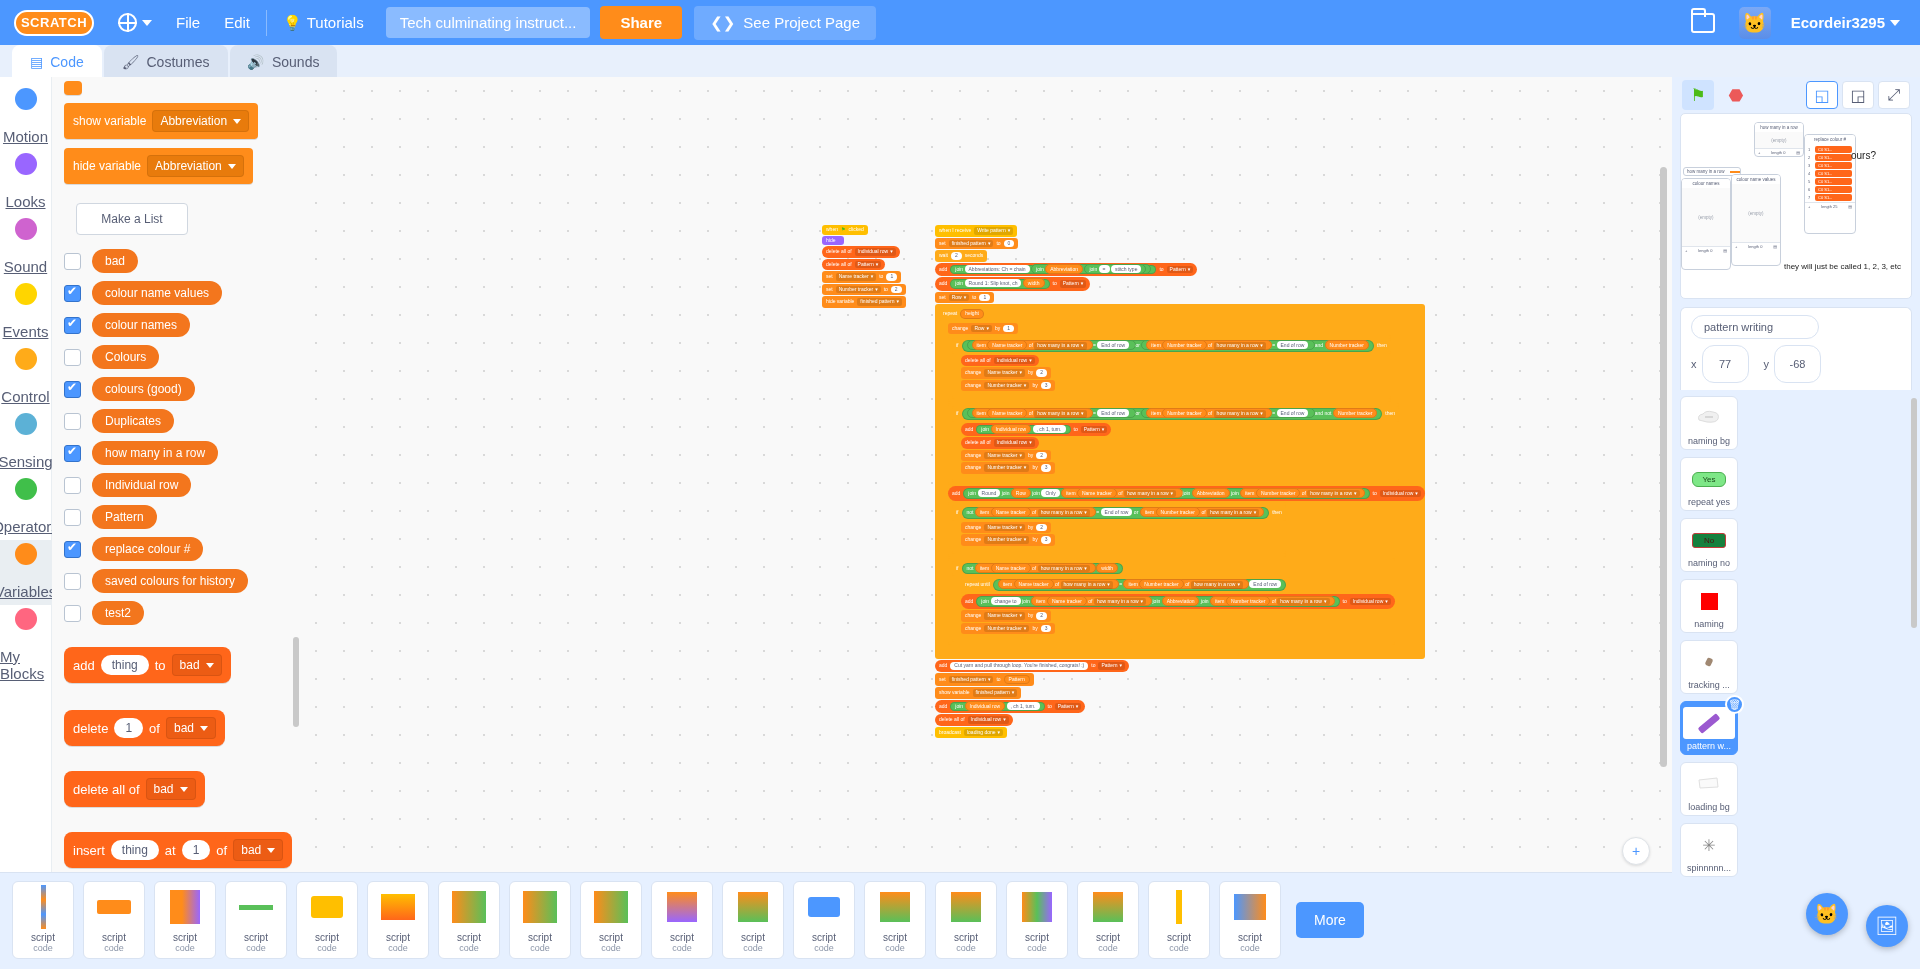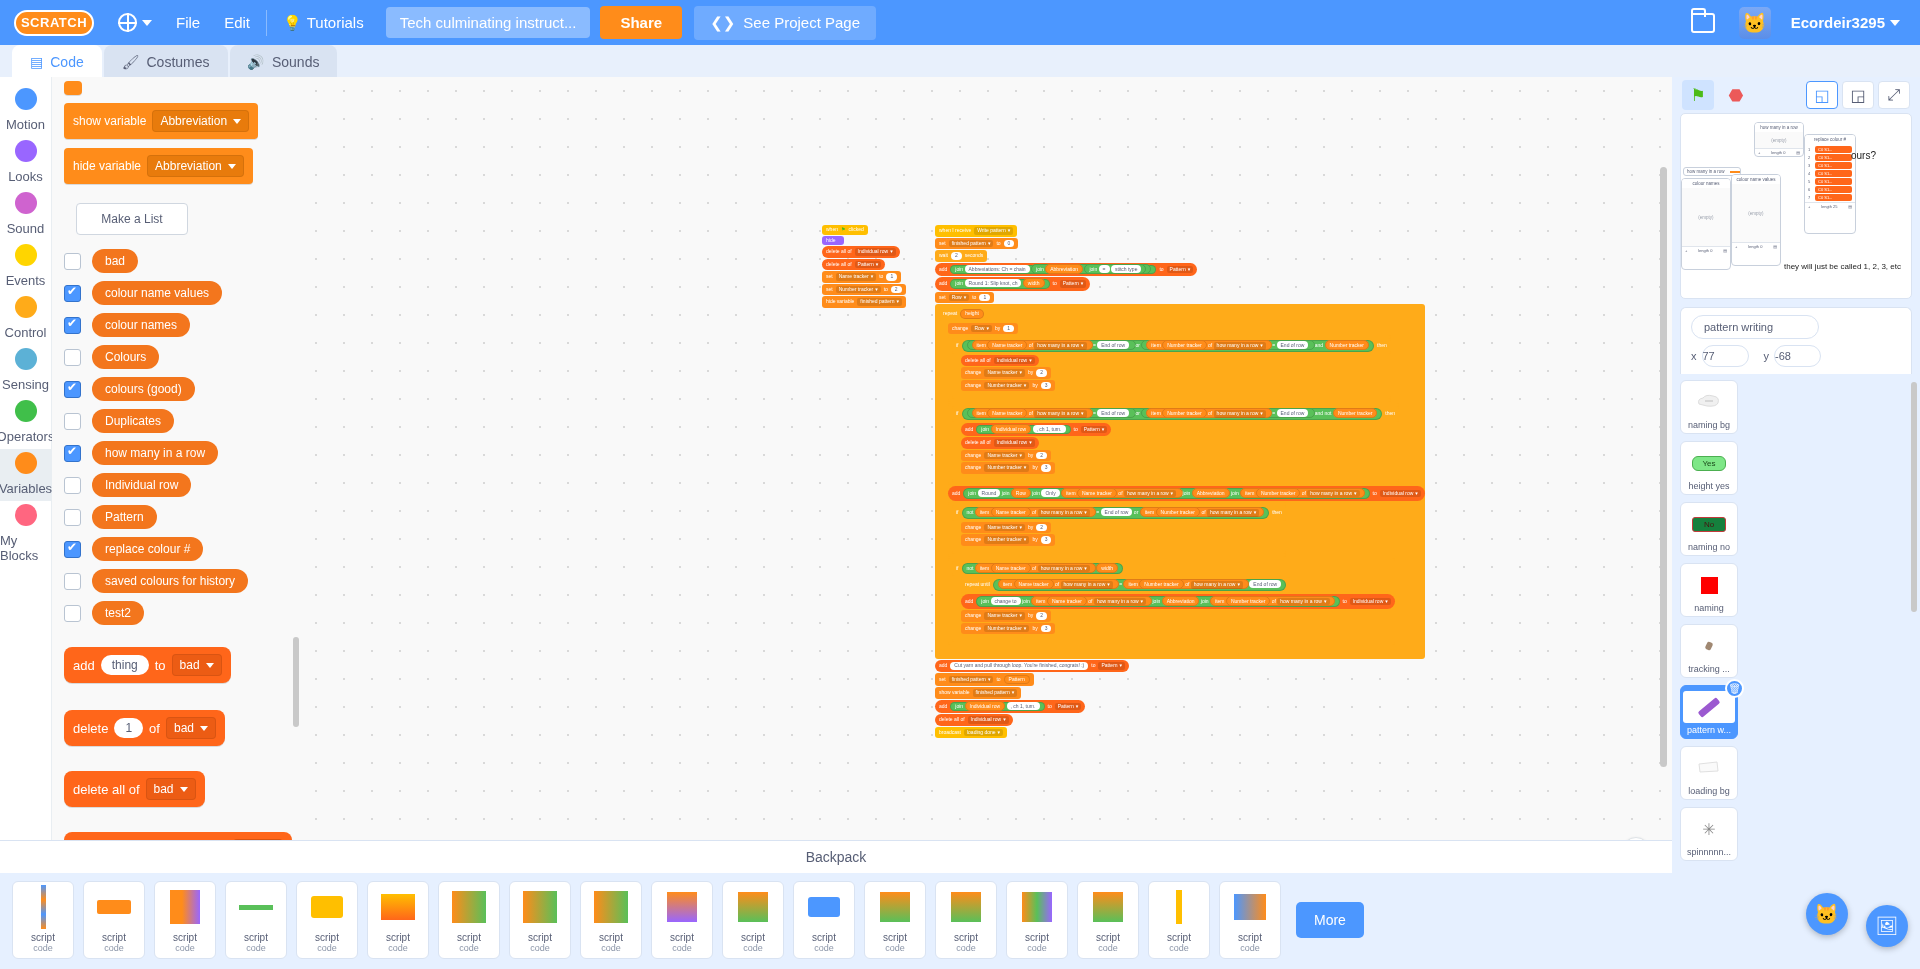--- a/index.html
+++ b/index.html
@@ -97,21 +97,21 @@
   .cats {
     width: 52px; background: #fff; border-right: 1px solid #e9eef2;
     padding-top: 8px; flex-shrink: 0;
   }
   .cat {
     display: flex; flex-direction: column; align-items: center;
     padding: 3px 0 5px; cursor: pointer;
   }
   .cat.sel { background: #e9eef2; }
   .cat .dot { width: 22px; height: 22px; border-radius: 50%; }
-  .cat .lbl { font-size: 13px; color: #575e75; margin-top: 7px; }
+  .cat .lbl { font-size: 15px; color: #575e75; margin-top: 18px; text-decoration: underline; }
 
   
   .palette {
     width: 250px; background: #f9f9f9; position: relative;
     overflow: hidden; flex-shrink: 0; padding: 0 12px;
   }
   .pal-scroll { padding-top: 4px; }
   .blk {
     background: #ff8c1a; color: #fff; font-size: 12px; border-radius: 4px;
     padding: 7px 9px; display: inline-flex; align-items: center; gap: 6px;
@@ -277,22 +277,22 @@
     border: 1px solid #d9e3f2; border-bottom: none; padding: 7px 10px;
     display: flex; flex-direction: column; gap: 6px;
   }
   .sp-name {
     border: 1px solid #d9e3f2; border-radius: 14px; padding: 5px 12px;
     font-size: 11px; color: #575e75; width: 128px;
   }
   .sp-xy { display: flex; align-items: center; gap: 5px; }
   .sp-lbl { font-size: 11px; color: #575e75; }
   .sp-val {
-    border: 1px solid #d9e3f2; border-radius: 12px; padding: 4px 0;
-    font-size: 11px; color: #575e75; width: 47px; text-align: left;
+    border: 1px solid #d9e3f2; border-radius: 12px; padding: 12px 0;
+    font-size: 11px; color: #575e75; width: 47px; text-align: center;
   }
   .spritearea { flex: 1; display: flex; min-height: 0; }
   .spritelist {
     flex: 1; background: #e6f0ff; padding: 6px 0 0 8px;
     overflow: hidden; position: relative;
   }
   .sprite {
     width: 58px; background: #fff; border: 1px solid #d9e3f2;
     border-radius: 6px; padding: 5px 2px 3px; margin-bottom: 7px;
     text-align: center; cursor: pointer; position: relative;
@@ -1177,21 +1177,21 @@
               <path d="M3 12 Q1 7 7 6 Q10 2 17 4 Q24 5 22 11 Q20 15 11 14 Z" fill="#f0f0f0" stroke="#ddd"></path>
               <line x1="9" y1="9" x2="17" y2="9" stroke="#ccc" stroke-width="1.4"></line>
             </svg>
           </div>
           <div class="nm">naming bg</div>
         </div>
         <div class="sprite">
           <div class="thumb">
             <div style="background:#7ee787;border:1px solid #4caf50;border-radius:6px;padding:2px 9px;font-size:8px;color:#1a4a1a">Yes</div>
           </div>
-          <div class="nm">height yes</div>
+          <div class="nm">repeat yes</div>
         </div>
         <div class="sprite">
           <div class="thumb">
             <div style="background:#15803d;border:1px solid #c23b3b;border-radius:3px;padding:2px 11px;font-size:8px;color:#4a1010">No</div>
           </div>
           <div class="nm">naming no</div>
         </div>
         <div class="sprite">
           <div class="thumb">
             <div style="width:17px;height:17px;background:#ff0000"></div>
@@ -1228,21 +1228,20 @@
         <div class="sp-sb"></div>
       </div>
     </div>
 
     <div class="addsprite">🐱</div>
     <div class="addbackdrop">🖼</div>
   </div>
 </div>
 
 <div class="backpack">
-  <div class="bp-hd">Backpack</div>
   <div class="bp-body">
     <div class="bp-item">
       <div class="bp-art">
         <div style="width:5px;height:44px;background:linear-gradient(#4c97ff,#ff8c1a,#4c97ff,#ff8c1a)"></div>
       </div>
       <div class="bp-t1">script</div>
       <div class="bp-t2">code</div>
     </div>
     <div class="bp-item">
       <div class="bp-art">

